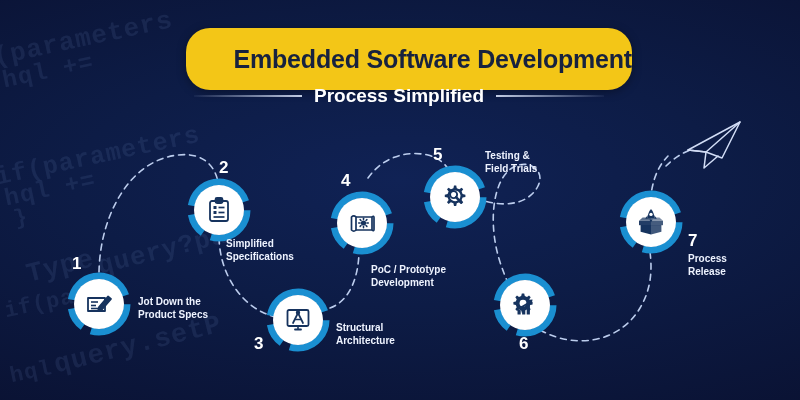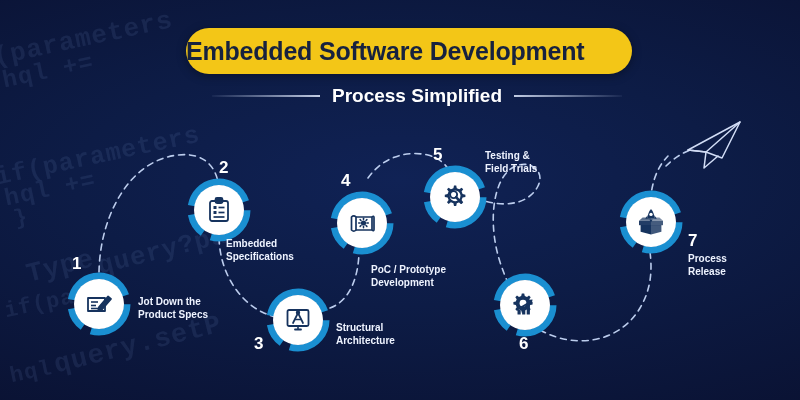--- a/index.html
+++ b/index.html
@@ -33,37 +33,37 @@
     white-space: nowrap;
     letter-spacing: 1px;
   }
 
   
   .title-pill {
     position: absolute;
     left: 186px;
     top: 28px;
     width: 446px;
-    height: 46px;
+    height: 62px;
     border-radius: 24px;
     background: #f3c617;
     display: flex;
     align-items: center;
-    justify-content: flex-start;
+    justify-content: flex-end;
     box-shadow: 0 2px 10px rgba(0,0,0,0.35);
   }
   .title-text {
     color: #17223f;
     font-size: 25px;
     font-weight: bold;
     letter-spacing: -0.2px;
   }
   .subtitle-row {
     position: absolute;
-    left: 194px;
+    left: 176px;
     top: 82px;
     width: 446px;
     height: 28px;
     display: flex;
     align-items: center;
     justify-content: center;
     gap: 12px;
   }
   .sub-line {
     height: 2px;
@@ -203,21 +203,21 @@
         <rect x="10.5" y="2" width="7" height="5" rx="1.5" fill="#16335e"></rect>
         <rect x="8.5" y="10" width="3" height="3" fill="#16335e" stroke="none"></rect>
         <line x1="13.5" y1="11.5" x2="19.5" y2="11.5" stroke-width="1.7"></line>
         <rect x="8.5" y="15" width="3" height="3" fill="#16335e" stroke="none"></rect>
         <line x1="13.5" y1="16.5" x2="19.5" y2="16.5" stroke-width="1.7"></line>
         <line x1="8.5" y1="21" x2="19.5" y2="21" stroke-width="1.7"></line>
       </svg>
     </div>
   </div>
   <span class="step-num" style="left:219px; top:159px;">2</span>
-  <span class="step-label" style="left:226px; top:238px;">Embedded
+  <span class="step-label" style="left:226px; top:238px;">Simplified
 Specifications</span>
 
   <div class="step-node" style="left:266px; top:288px;">
     <svg class="ring-svg" viewBox="0 0 64 64">
       <circle cx="32" cy="32" r="28" fill="none" stroke="#1a8fd1" stroke-width="7" stroke-dasharray="40 9 52 9 22 9" stroke-linecap="butt" transform="rotate(-100 32 32)"></circle>
     </svg>
     <div class="node-inner">
       <svg width="28" height="28" viewBox="0 0 28 28" fill="none" stroke="#16335e" stroke-width="1.8">
         <rect x="3.5" y="4" width="21" height="16" rx="1.5" stroke-linejoin="round"></rect>
         <path d="M 14 7 L 9 17 M 14 7 L 19 17" stroke-width="1.7" stroke-linecap="round"></path>

